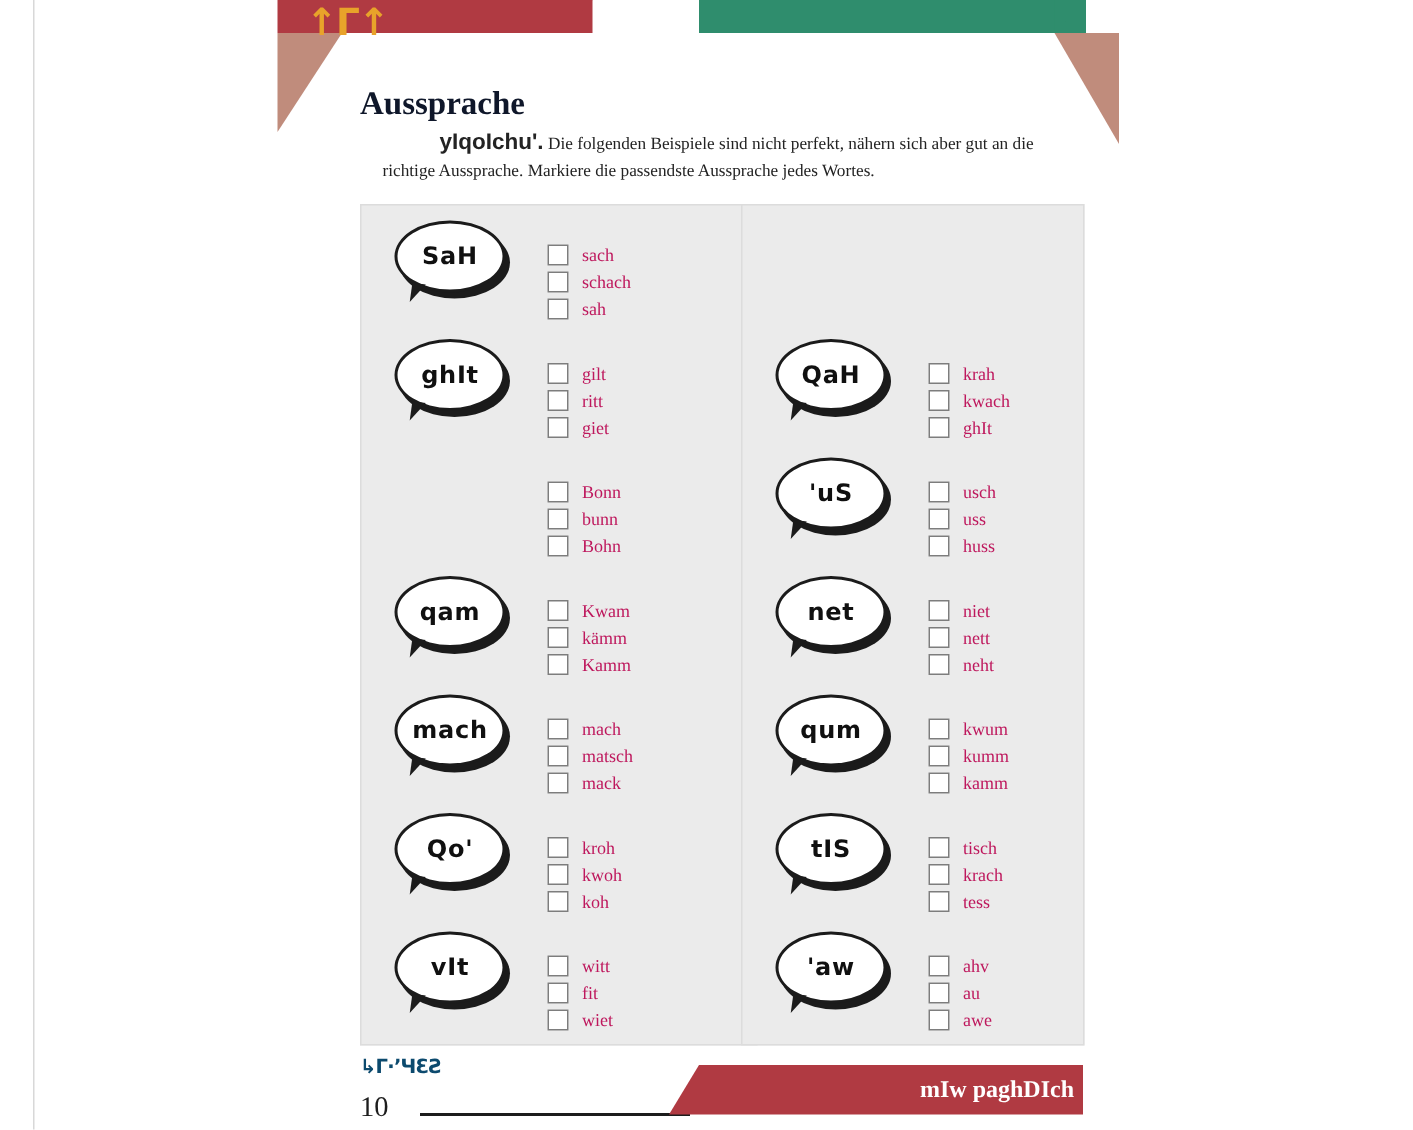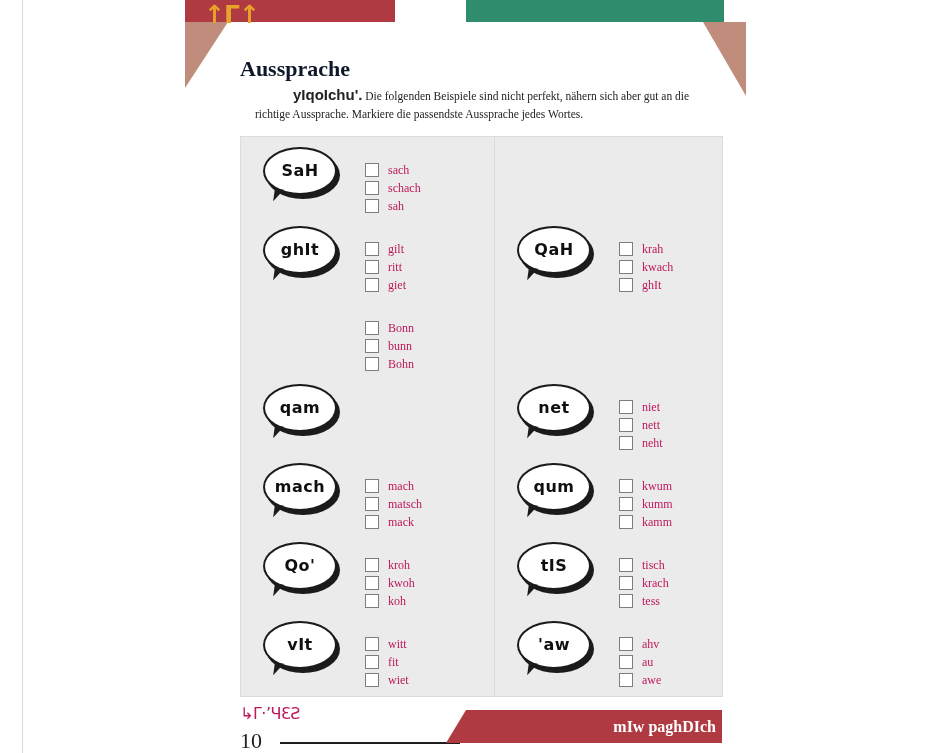--- a/index.html
+++ b/index.html
@@ -200,29 +200,29 @@
     color: #be185d;
     font-family: "Liberation Serif", serif;
     line-height: 14px;
   }
 
   
   .footer-script {
     position: absolute;
     left: 240px; top: 704px;
     font-family: "DejaVu Sans", sans-serif;
-    font-size: 16px;
-    font-weight: normal;
-    color: #be185d;
+    font-size: 13px;
+    font-weight: bold;
+    color: #0c4a6e;
     letter-spacing: -0.5px;
   }
   .page-number {
     position: absolute;
     left: 240px; top: 728px;
-    font-size: 22px;
+    font-size: 19px;
     color: #1d1d1d;
     font-family: "Liberation Serif", serif;
   }
   .footer-rule {
     position: absolute;
     left: 280px; top: 742px;
     width: 180px; height: 2px;
     background: #1d1d1d;
   }
   .footer-bar {
@@ -331,20 +331,34 @@
             <div class="opt-label">Bohn</div>
           </div>
         </div>
       </div>
       <div class="row" style="top: 247px;">
         <div class="bubble-wrap">
           <div class="bubble"></div>
           <div class="bubble-tail"></div>
           <div class="bubble-text">qam</div>
         </div>
+        <div class="options">
+          <div class="opt">
+            <div class="checkbox"></div>
+            <div class="opt-label">Kwam</div>
+          </div>
+          <div class="opt">
+            <div class="checkbox"></div>
+            <div class="opt-label">kämm</div>
+          </div>
+          <div class="opt">
+            <div class="checkbox"></div>
+            <div class="opt-label">Kamm</div>
+          </div>
+        </div>
       </div>
       <div class="row" style="top: 326px;">
         <div class="bubble-wrap">
           <div class="bubble"></div>
           <div class="bubble-tail"></div>
           <div class="bubble-text">mach</div>
         </div>
         <div class="options">
           <div class="opt">
             <div class="checkbox"></div>
@@ -415,20 +429,41 @@
             <div class="checkbox"></div>
             <div class="opt-label">krah</div>
           </div>
           <div class="opt">
             <div class="checkbox"></div>
             <div class="opt-label">kwach</div>
           </div>
           <div class="opt">
             <div class="checkbox"></div>
             <div class="opt-label">ghIt</div>
+          </div>
+        </div>
+      </div>
+      <div class="row" style="top: 168px;">
+        <div class="bubble-wrap">
+          <div class="bubble"></div>
+          <div class="bubble-tail"></div>
+          <div class="bubble-text">'uS</div>
+        </div>
+        <div class="options">
+          <div class="opt">
+            <div class="checkbox"></div>
+            <div class="opt-label">usch</div>
+          </div>
+          <div class="opt">
+            <div class="checkbox"></div>
+            <div class="opt-label">uss</div>
+          </div>
+          <div class="opt">
+            <div class="checkbox"></div>
+            <div class="opt-label">huss</div>
           </div>
         </div>
       </div>
       <div class="row" style="top: 247px;">
         <div class="bubble-wrap">
           <div class="bubble"></div>
           <div class="bubble-tail"></div>
           <div class="bubble-text">net</div>
         </div>
         <div class="options">

